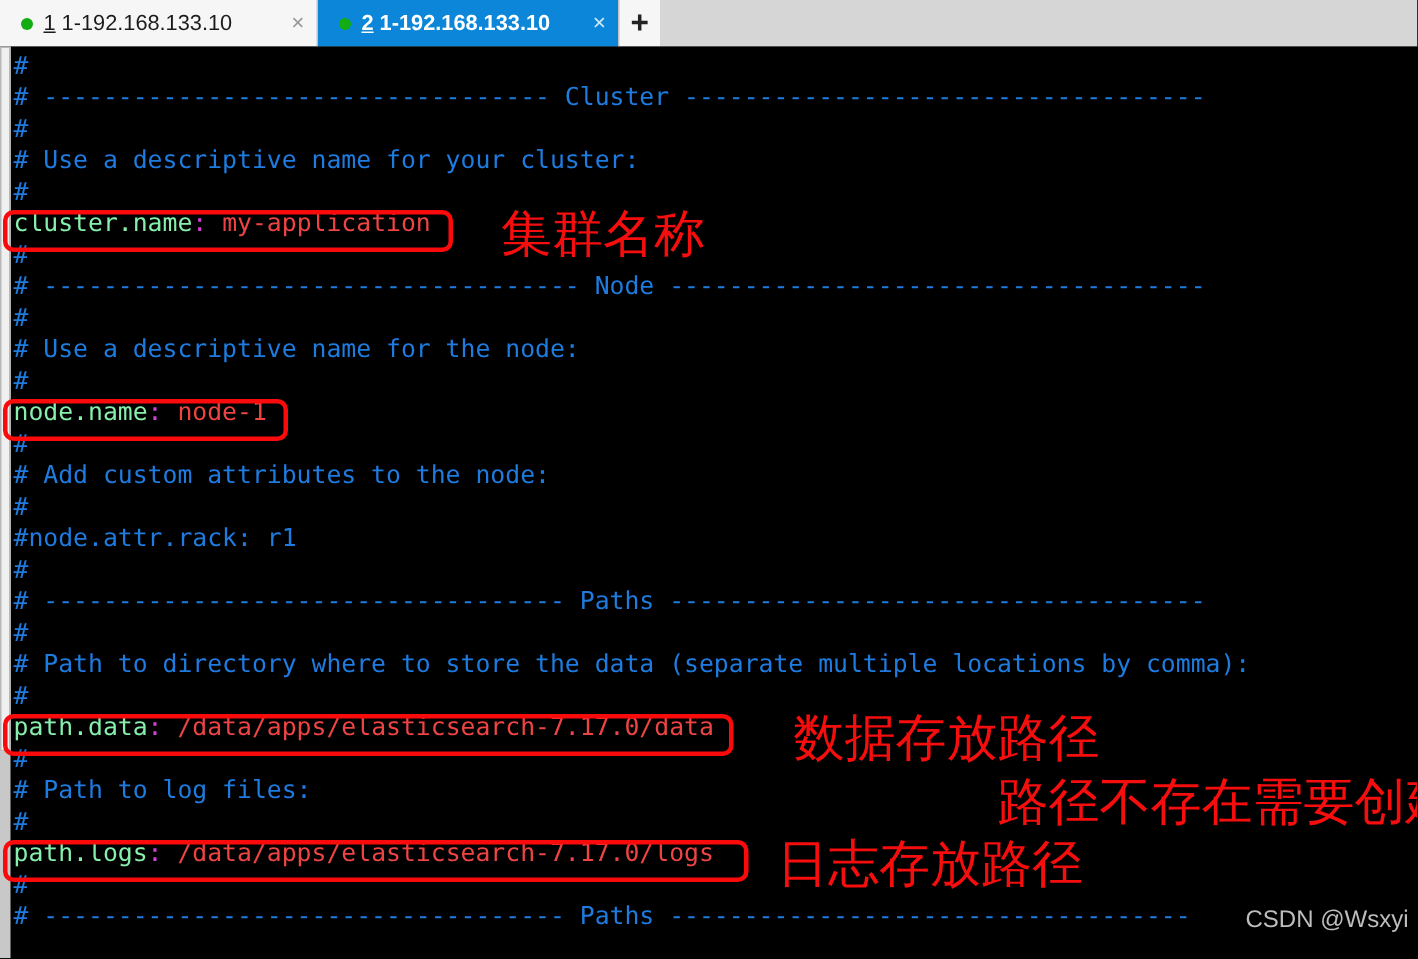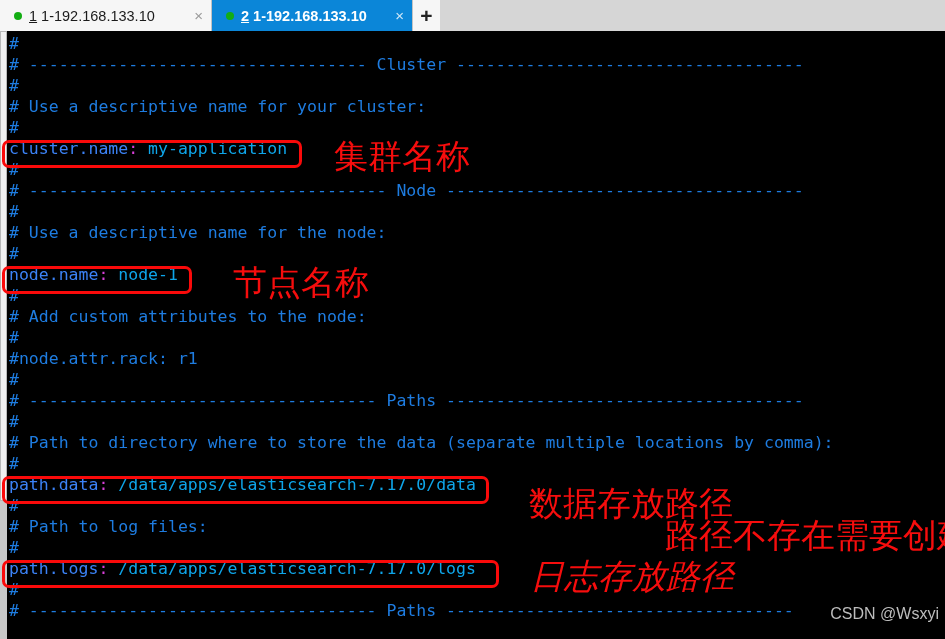--- a/index.html
+++ b/index.html
@@ -128,23 +128,23 @@
     line-height: 21px;
     font-size: 16.5px;
     letter-spacing: 0px;
     white-space: pre;
     padding-left: 2px;
     color: #1f7fe0;
   }
 
   
   .c-comment { color: #1e7ce0; }
-  .c-key     { color: #3b82f6; }
+  .c-key     { color: #86efac; }
   .c-colon   { color: #d83fd8; }
-  .c-val     { color: #0ea5e9; }
+  .c-val     { color: #ef4444; }
   .c-wm      { color: #bdbdbd; }
 
   
   .redbox {
     position: absolute;
     border: 3px solid #fa0a0a;
     border-radius: 7px;
     pointer-events: none;
   }
 
@@ -232,19 +232,18 @@
     </div>
 
     <div style="position:absolute; right:6px; top:574px; font-family:'Liberation Sans', sans-serif; font-size:16px;" class="c-wm">CSDN @Wsxyi</div>
 
     <div class="redbox" style="left:2px;  top:109px; width:300px; height:28px;"></div>
     <div class="redbox" style="left:2px;  top:235px; width:190px; height:28px;"></div>
     <div class="redbox" style="left:2px;  top:445px; width:487px; height:28px;"></div>
     <div class="redbox" style="left:2px;  top:529px; width:497px; height:28px;"></div>
 
     <div class="annot" style="left:334px; top:111px;">集群名称</div>
-    <div class="annot" style="left:233px; top:237px;">节点名称</div>
-    <div class="annot" style="left:529px; top:447px;margin-top:11px;">数据存放路径</div>
+    <div class="annot" style="left:529px; top:447px;">数据存放路径</div>
     <div class="annot" style="left:665px; top:490px;">路径不存在需要创建</div>
-    <div class="annot" style="left:530px; top:531px;font-style:italic;">日志存放路径</div>
+    <div class="annot" style="left:518px; top:531px;">日志存放路径</div>
 
   </div>
 </div>
 
 </body></html>

